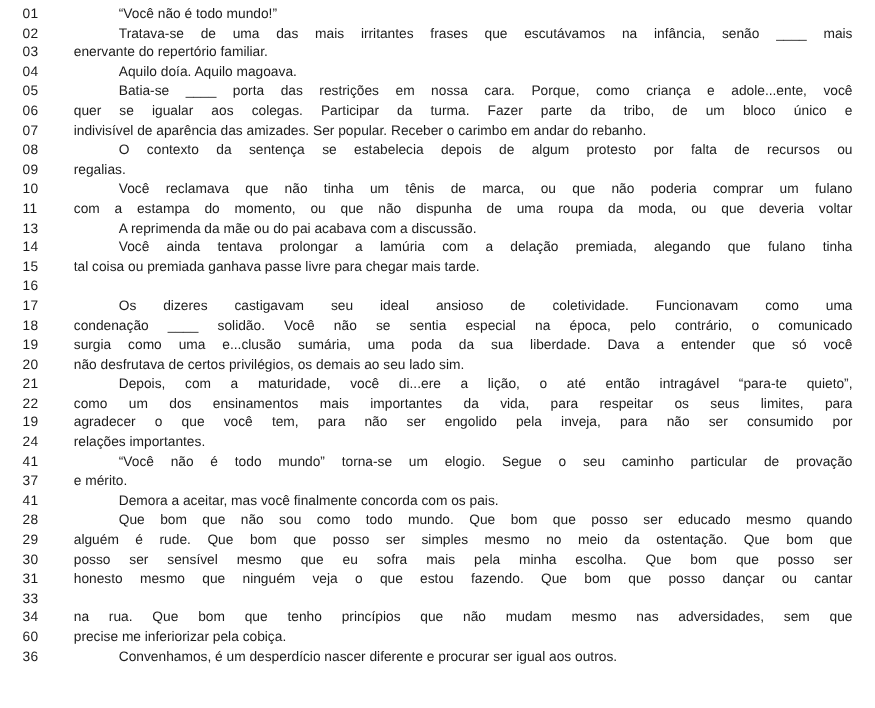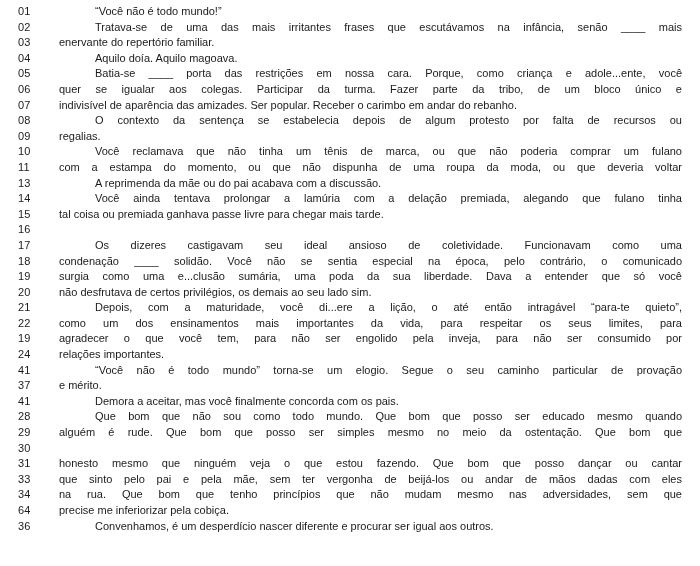--- a/index.html
+++ b/index.html
@@ -186,40 +186,40 @@
     <span class="txt indent justify">Que bom que não sou como todo mundo. Que bom que posso ser educado mesmo quando</span>
   </div>
 
   <div class="line">
     <span class="num">29</span>
     <span class="txt justify">alguém é rude. Que bom que posso ser simples mesmo no meio da ostentação. Que bom que</span>
   </div>
 
   <div class="line">
     <span class="num">30</span>
+    <span class="txt justify">posso ser sensível mesmo que eu sofra mais pela minha escolha. Que bom que posso ser</span>
   </div>
 
   <div class="line">
     <span class="num">31</span>
     <span class="txt justify">honesto mesmo que ninguém veja o que estou fazendo. Que bom que posso dançar ou cantar</span>
   </div>
 
 
   <div class="line">
     <span class="num">33</span>
-    <span class="txt justify">que sinto pelo pai e pela mãe, sem ter vergonha de beijá-los ou andar de mãos dadas com eles</span>
   </div>
 
   <div class="line">
     <span class="num">34</span>
     <span class="txt justify">na rua. Que bom que tenho princípios que não mudam mesmo nas adversidades, sem que</span>
   </div>
 
   <div class="line">
-    <span class="num">64</span>
+    <span class="num">60</span>
     <span class="txt">precise me inferiorizar pela cobiça.</span>
   </div>
 
   <div class="line">
     <span class="num">36</span>
     <span class="txt indent">Convenhamos, é um desperdício nascer diferente e procurar ser igual aos outros.</span>
   </div>
 </div>
 </div>
 

